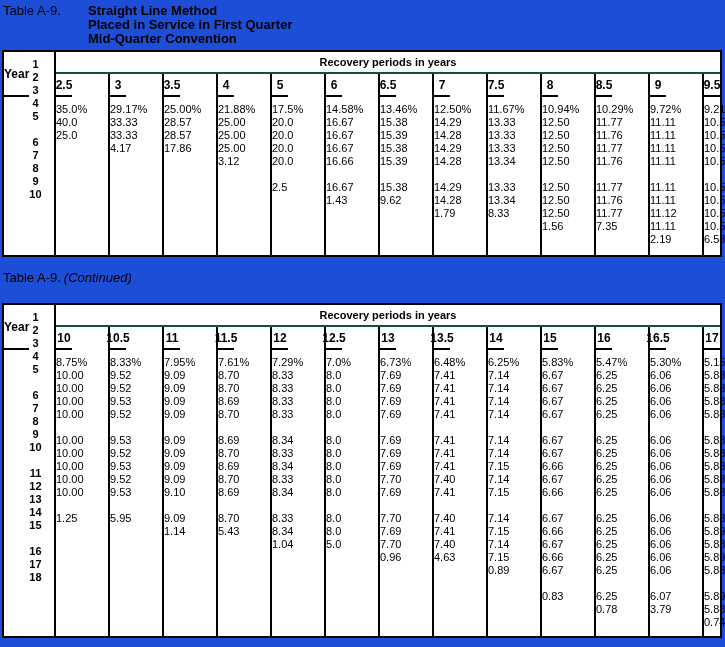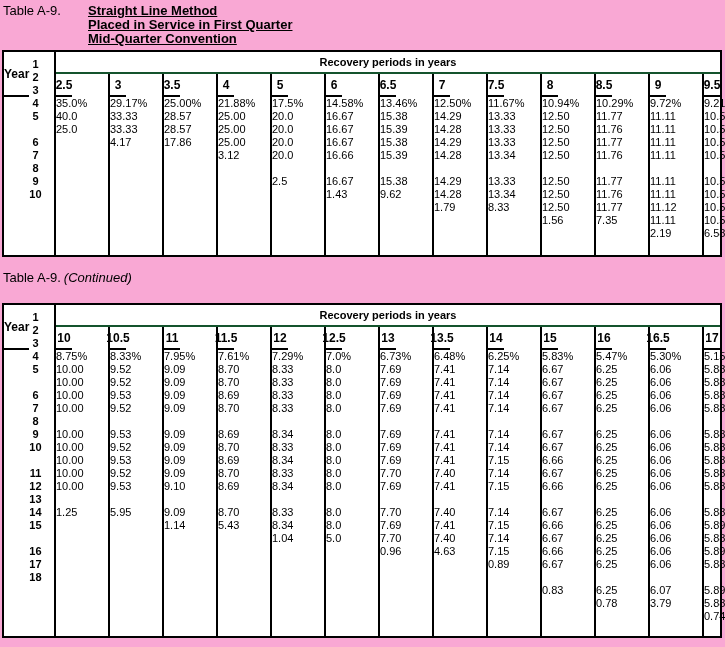--- a/index.html
+++ b/index.html
@@ -1,35 +1,35 @@
 <!DOCTYPE html>
 <html><head>
 <meta charset="utf-8">
 <style>
   html, body { margin: 0; padding: 0; background: #ffffff; }
   .page {
     position: relative;
     width: 725px;
     height: 647px;
-    background: #f9a8d4;
+    background: #1d4ed8;
     color: #000000;
     font-family: "Liberation Sans", sans-serif;
     overflow: hidden;
   }
   
   .title-block {
     position: absolute;
     left: 3px;
     top: 4px;
     display: flex;
     font-size: 13px;
     line-height: 14px;
   }
   .t-label { flex: 0 0 85px; }
-  .t-lines { font-weight: bold; text-decoration: underline; }
+  .t-lines { font-weight: bold; }
   
   .cont-line {
     position: absolute;
     left: 3px;
     top: 270px;
     font-size: 13px;
   }
   .cont-italic { font-style: italic; margin-left: 3px; }
   
   .dep-table {
@@ -94,21 +94,21 @@
   .col-head {
     height: 23px;
     box-sizing: border-box;
     border-bottom: 2px solid #000;
     display: flex;
     align-items: center;
     justify-content: center;
     font-weight: bold;
     font-size: 12px;
   }
-  .col-body { padding-top: 0; }
+  .col-body { padding-top: 6px; }
   .cell-row {
     height: 13px;
     line-height: 13px;
     font-size: 11px;
     text-align: right;
     padding-right: 9px;
     white-space: nowrap;
   }
   .pct {
     display: inline-block;

